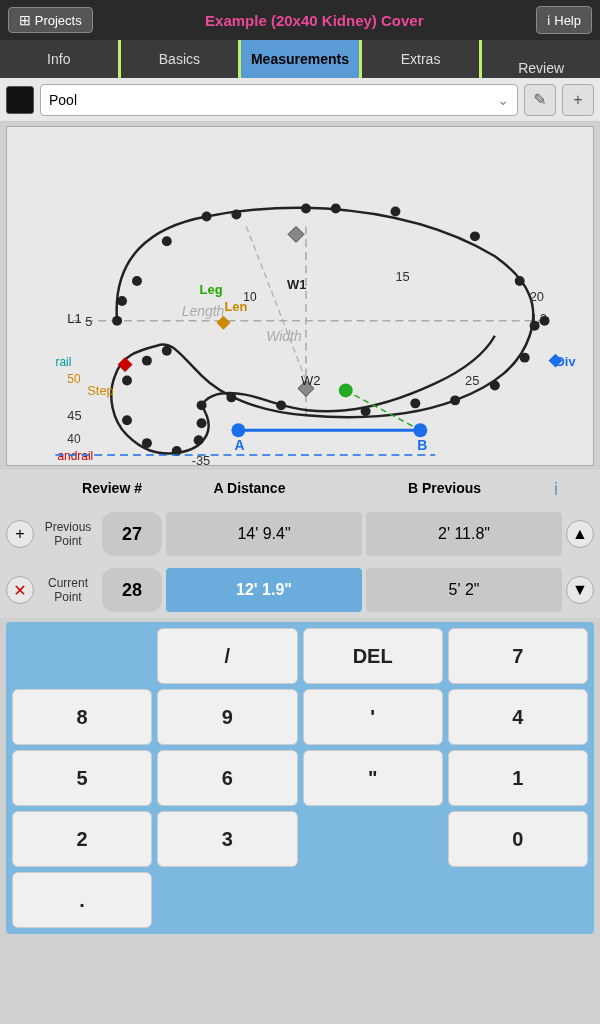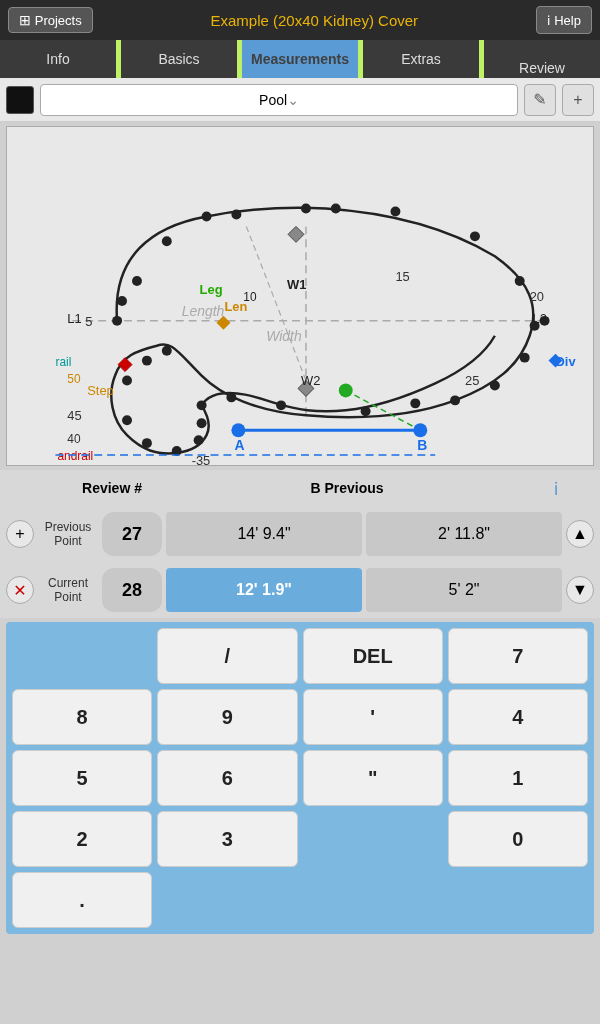--- a/index.html
+++ b/index.html
@@ -26,23 +26,23 @@
       border: 1px solid #888;
       border-radius: 4px;
       padding: 4px 10px;
       font-size: 13px;
       cursor: pointer;
       display: flex;
       align-items: center;
       gap: 4px;
     }
     #header-title {
-      color: #eab308;
+      color: #ec4899;
       font-size: 15px;
-      font-weight: normal;
+      font-weight: bold;
     }
     #help-btn {
       background: #555;
       color: #fff;
       border: 1px solid #888;
       border-radius: 4px;
       padding: 4px 10px;
       font-size: 13px;
       cursor: pointer;
       display: flex;
@@ -58,26 +58,26 @@
       align-items: stretch;
     }
     .tab {
       flex: 1;
       display: flex;
       align-items: center;
       justify-content: center;
       color: #ddd;
       font-size: 14px;
       cursor: pointer;
-      border-right: 5px solid #bef264;
+      border-right: 3px solid #bef264;
     }
     .tab:last-child { border-right: none; margin-top: 18px; }
     .tab.active {
       background: #5b9bd5;
-      color: #404040;
+      color: #000000;
       font-weight: bold;
     }
 
     
     #pool-row {
       background: #e8e8e8;
       height: 44px;
       display: flex;
       align-items: center;
       padding: 4px 6px;
@@ -93,21 +93,21 @@
       flex-shrink: 0;
     }
     #pool-dropdown {
       flex: 1;
       height: 32px;
       background: #fff;
       border: 1px solid #aaa;
       border-radius: 4px;
       display: flex;
       align-items: center;
-      justify-content: center;
+      justify-content: space-between;
       padding: 0 8px;
       font-size: 14px;
     }
     #pool-edit-btn, #pool-add-btn {
       width: 32px;
       height: 32px;
       background: #e0e0e0;
       border: 1px solid #aaa;
       border-radius: 4px;
       display: flex;
@@ -406,20 +406,21 @@
     <text x="228" y="325" fill="#1a6fe8" font-size="14" font-weight="bold">A</text>
     <text x="412" y="325" fill="#1a6fe8" font-size="14" font-weight="bold">B</text>
 
     <polygon points="551,228 558,235 551,242 544,235" fill="#1a6fe8"></polygon>
   </svg>
 </div>
 
 <div id="table-header">
   <div style="width:28px;"></div>
   <div class="th-point">Review #</div>
+  <div class="th-adist">A Distance</div>
   <div class="th-bdist">B Previous</div>
   <div class="th-info" style="font-size:18px;color:#5b9bd5;">ℹ</div>
 </div>
 
 <div class="point-row">
   <div class="row-side-btn">+</div>
   <div class="row-label" style="white-space:pre-line; font-size:12px;">Previous
 Point</div>
   <div class="row-point-num">27</div>
   <div class="row-dist">14' 9.4"</div>

